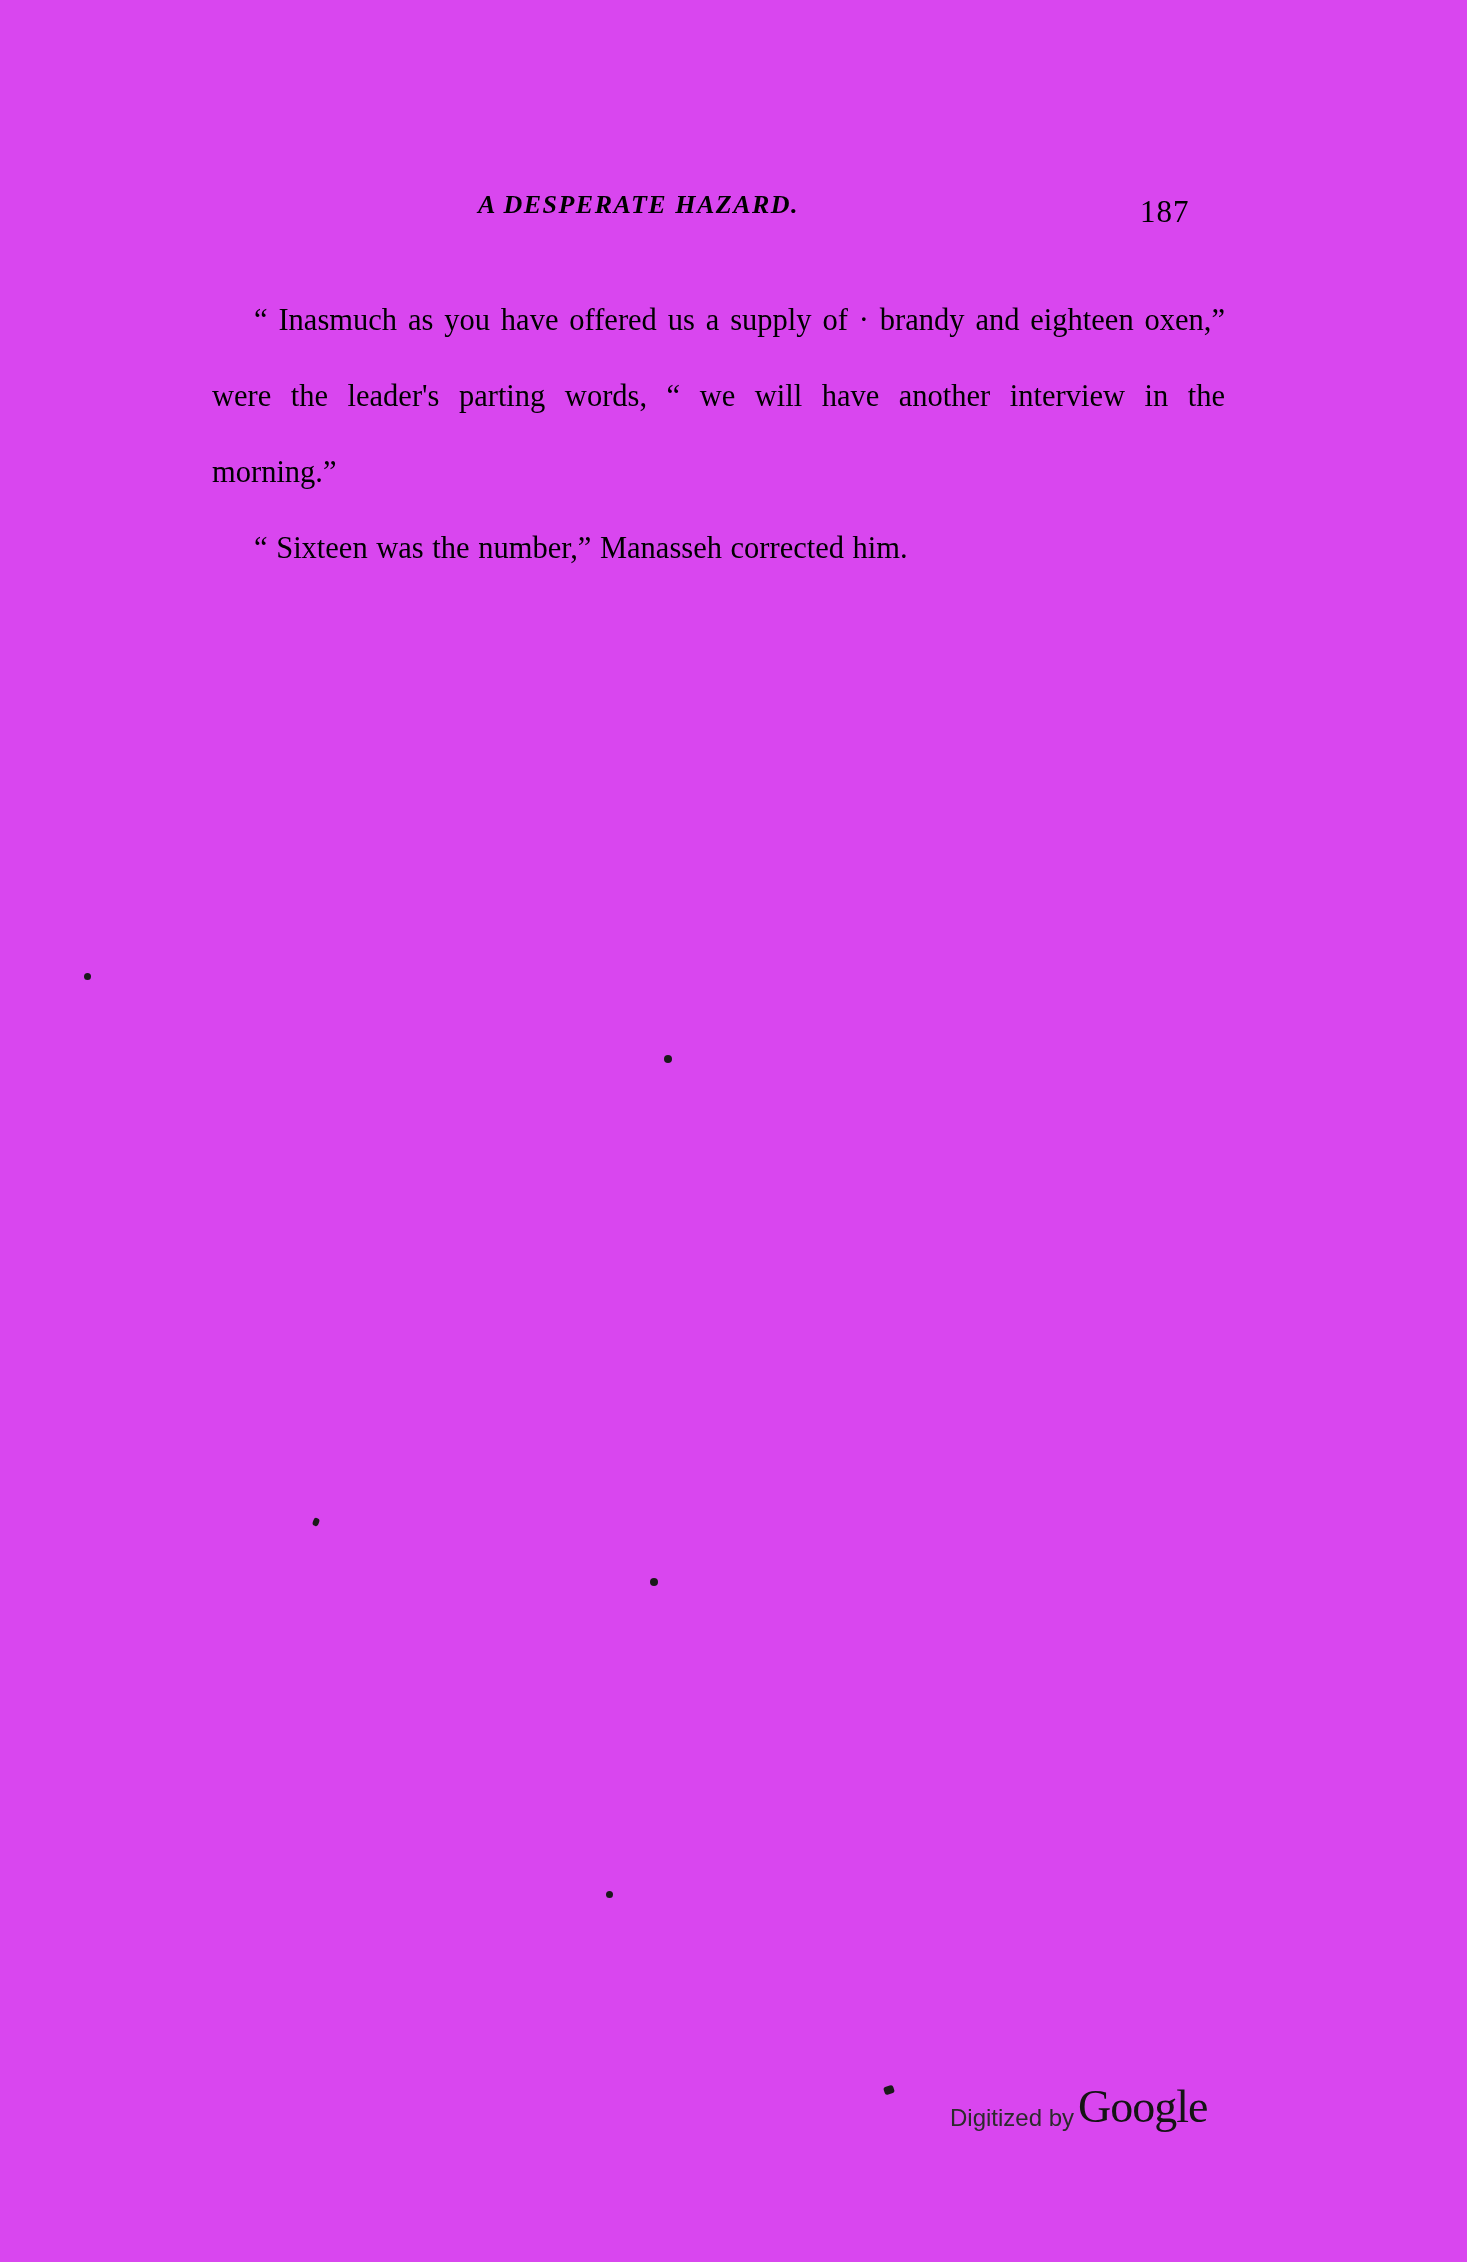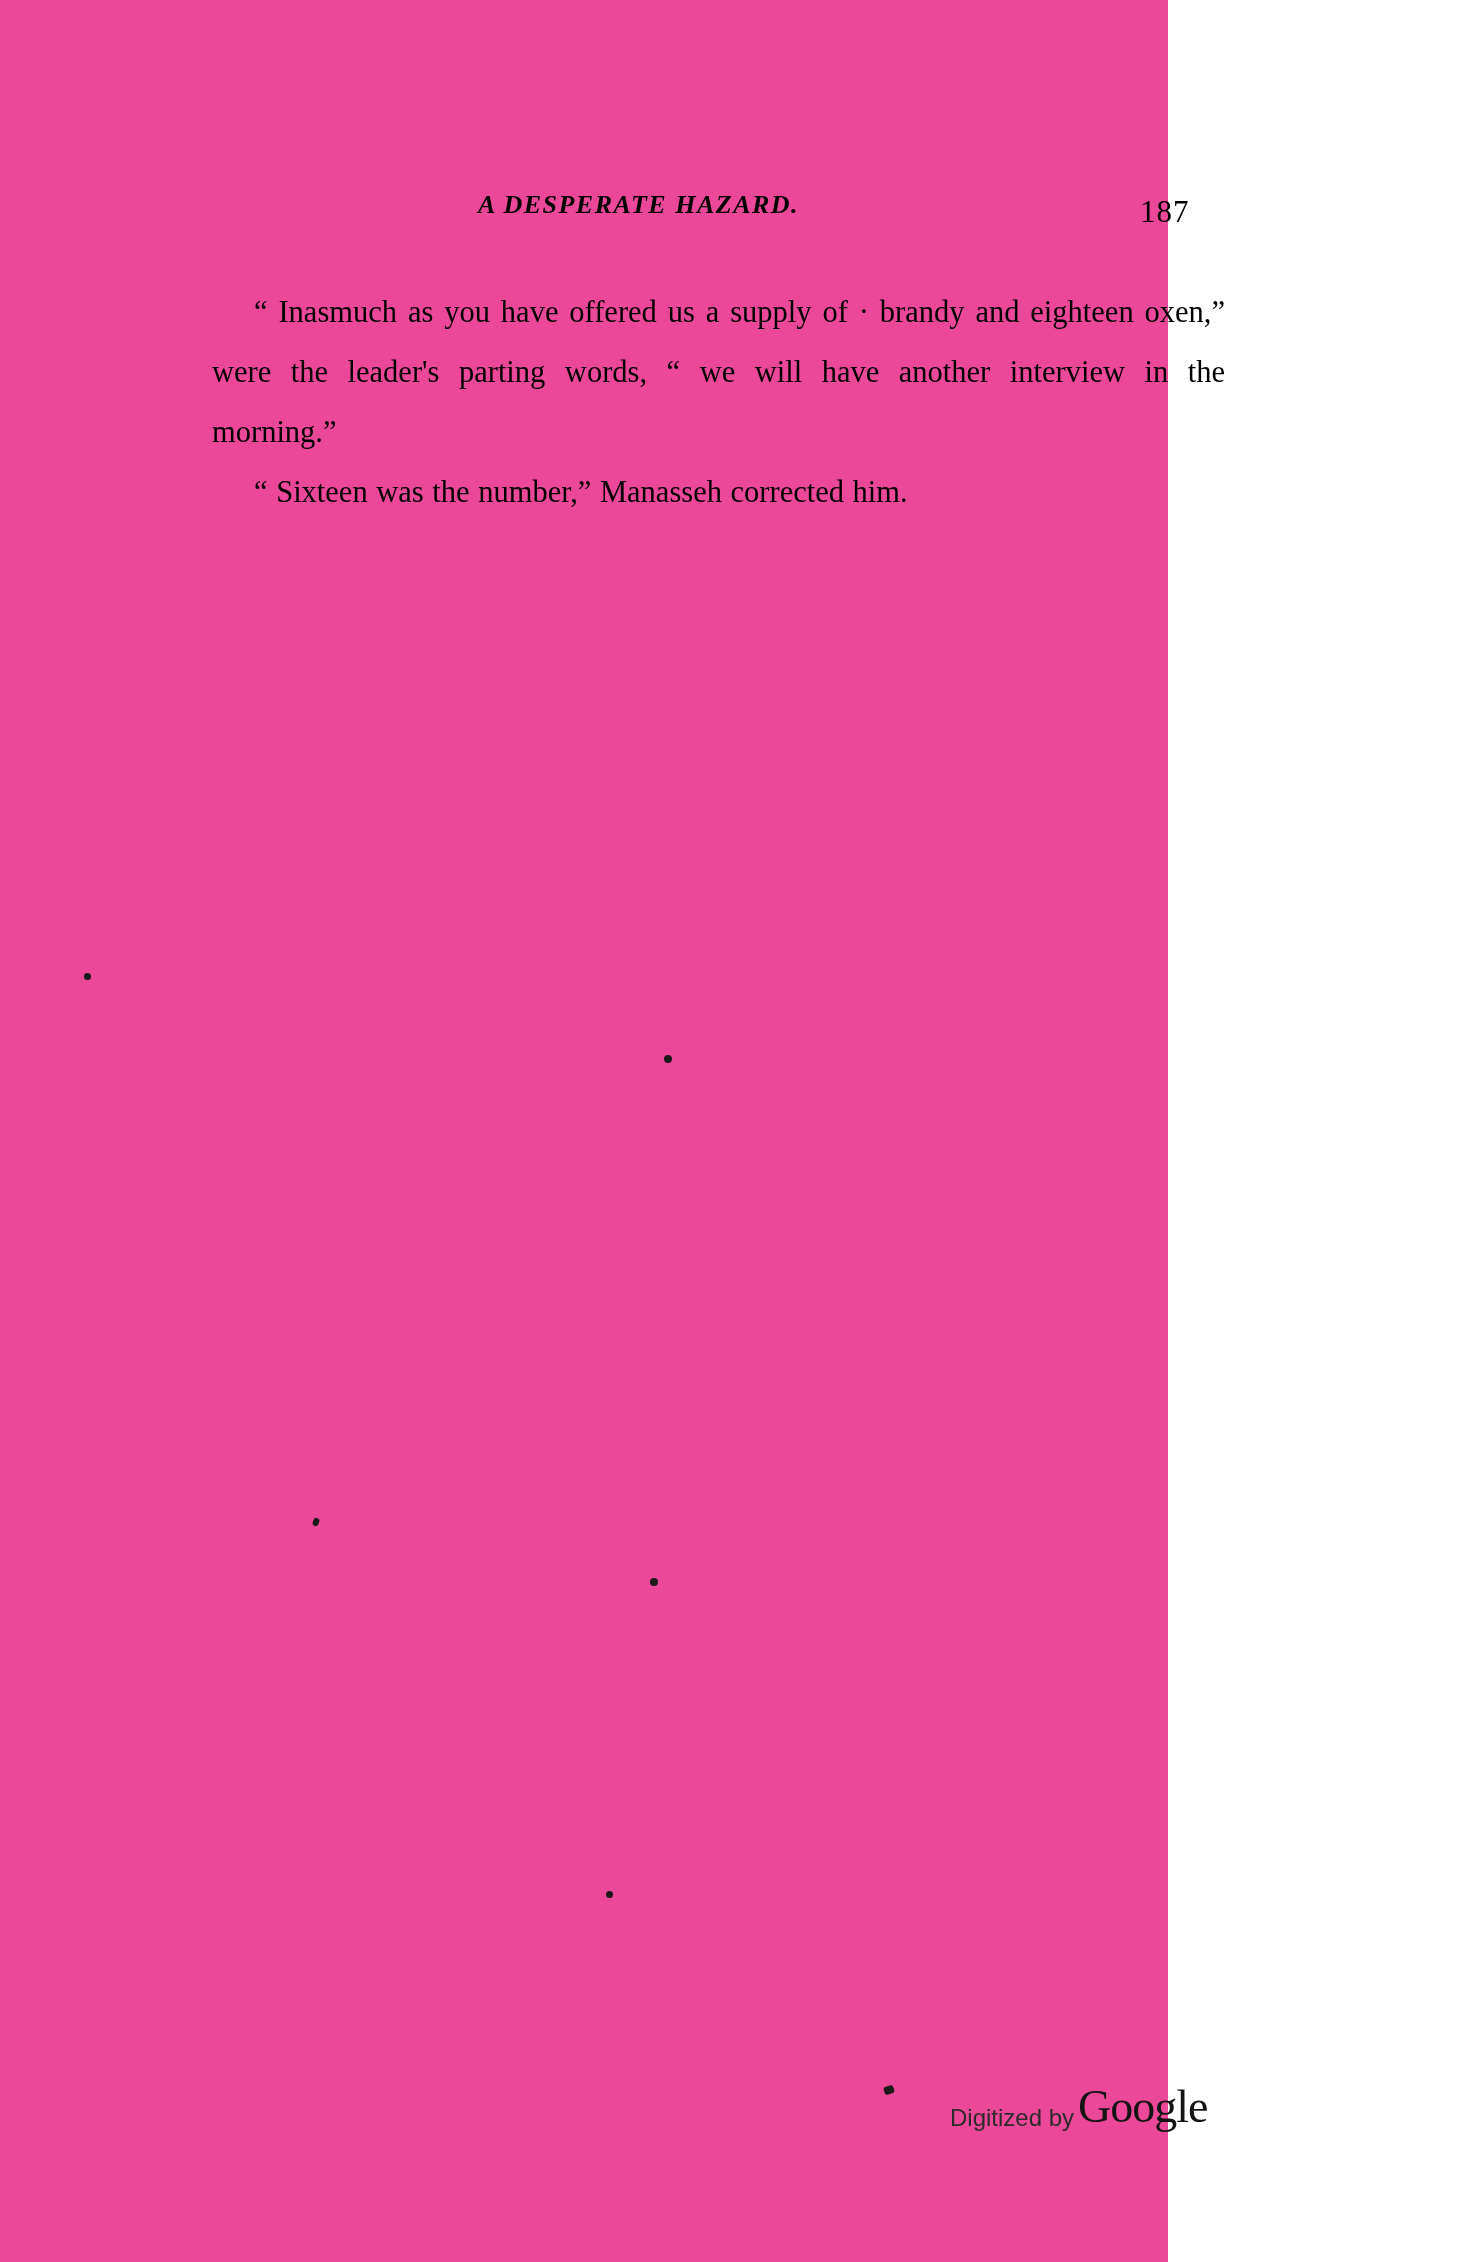--- a/index.html
+++ b/index.html
@@ -13,23 +13,23 @@
     position: relative;
     font-family: "Liberation Serif", serif;
     color: #000000;
     overflow: hidden;
   }
 
   .page {
     position: absolute;
     top: 0;
     left: 0;
-    width: 1168px;
+    width: 1467px;
     height: 2262px;
-    background: #ec4899;
+    background: #d946ef;
   }
 
   
   .running-head {
     position: absolute;
     left: 0;
     top: 190px;
     width: 1467px;
     height: 44px;
   }
@@ -59,21 +59,21 @@
   .text-block {
     position: absolute;
     left: 212px;
     top: 282px;
     width: 1013px;
   }
   .para {
     margin: 0 0 0 0;
     font-family: "Liberation Serif", serif;
     font-size: 30.5px;
-    line-height: 60px;
+    line-height: 76px;
     text-align: justify;
     text-indent: 42px;
     word-spacing: 1px;
   }
   .para + .para {
     margin-top: 0px;
   }
 
   
   .speck {

